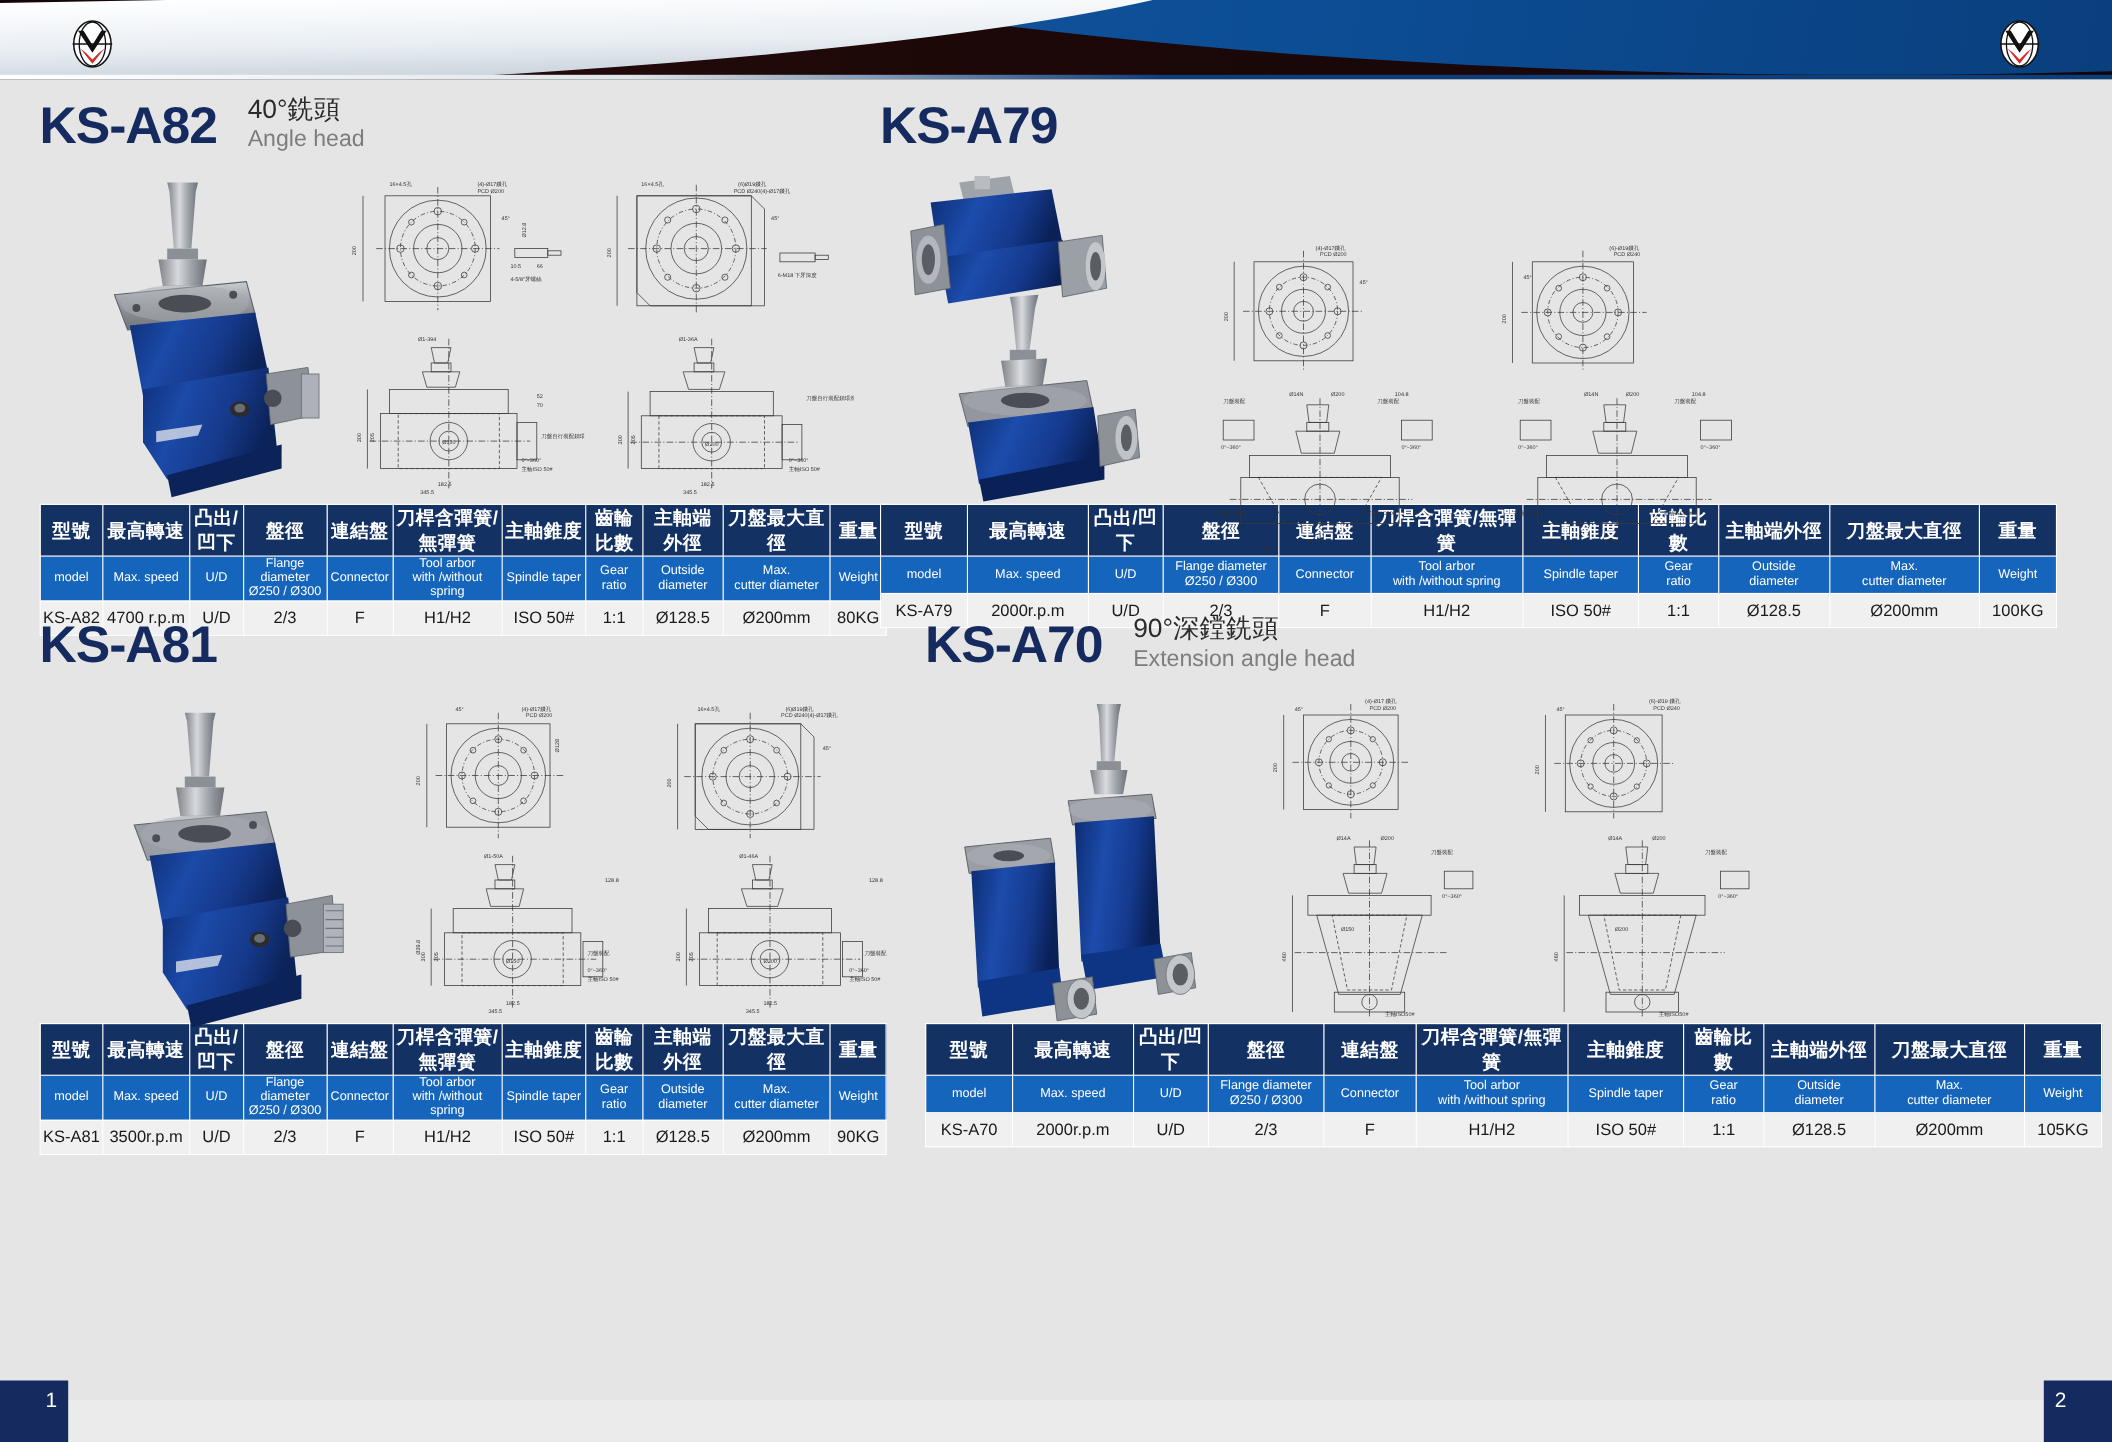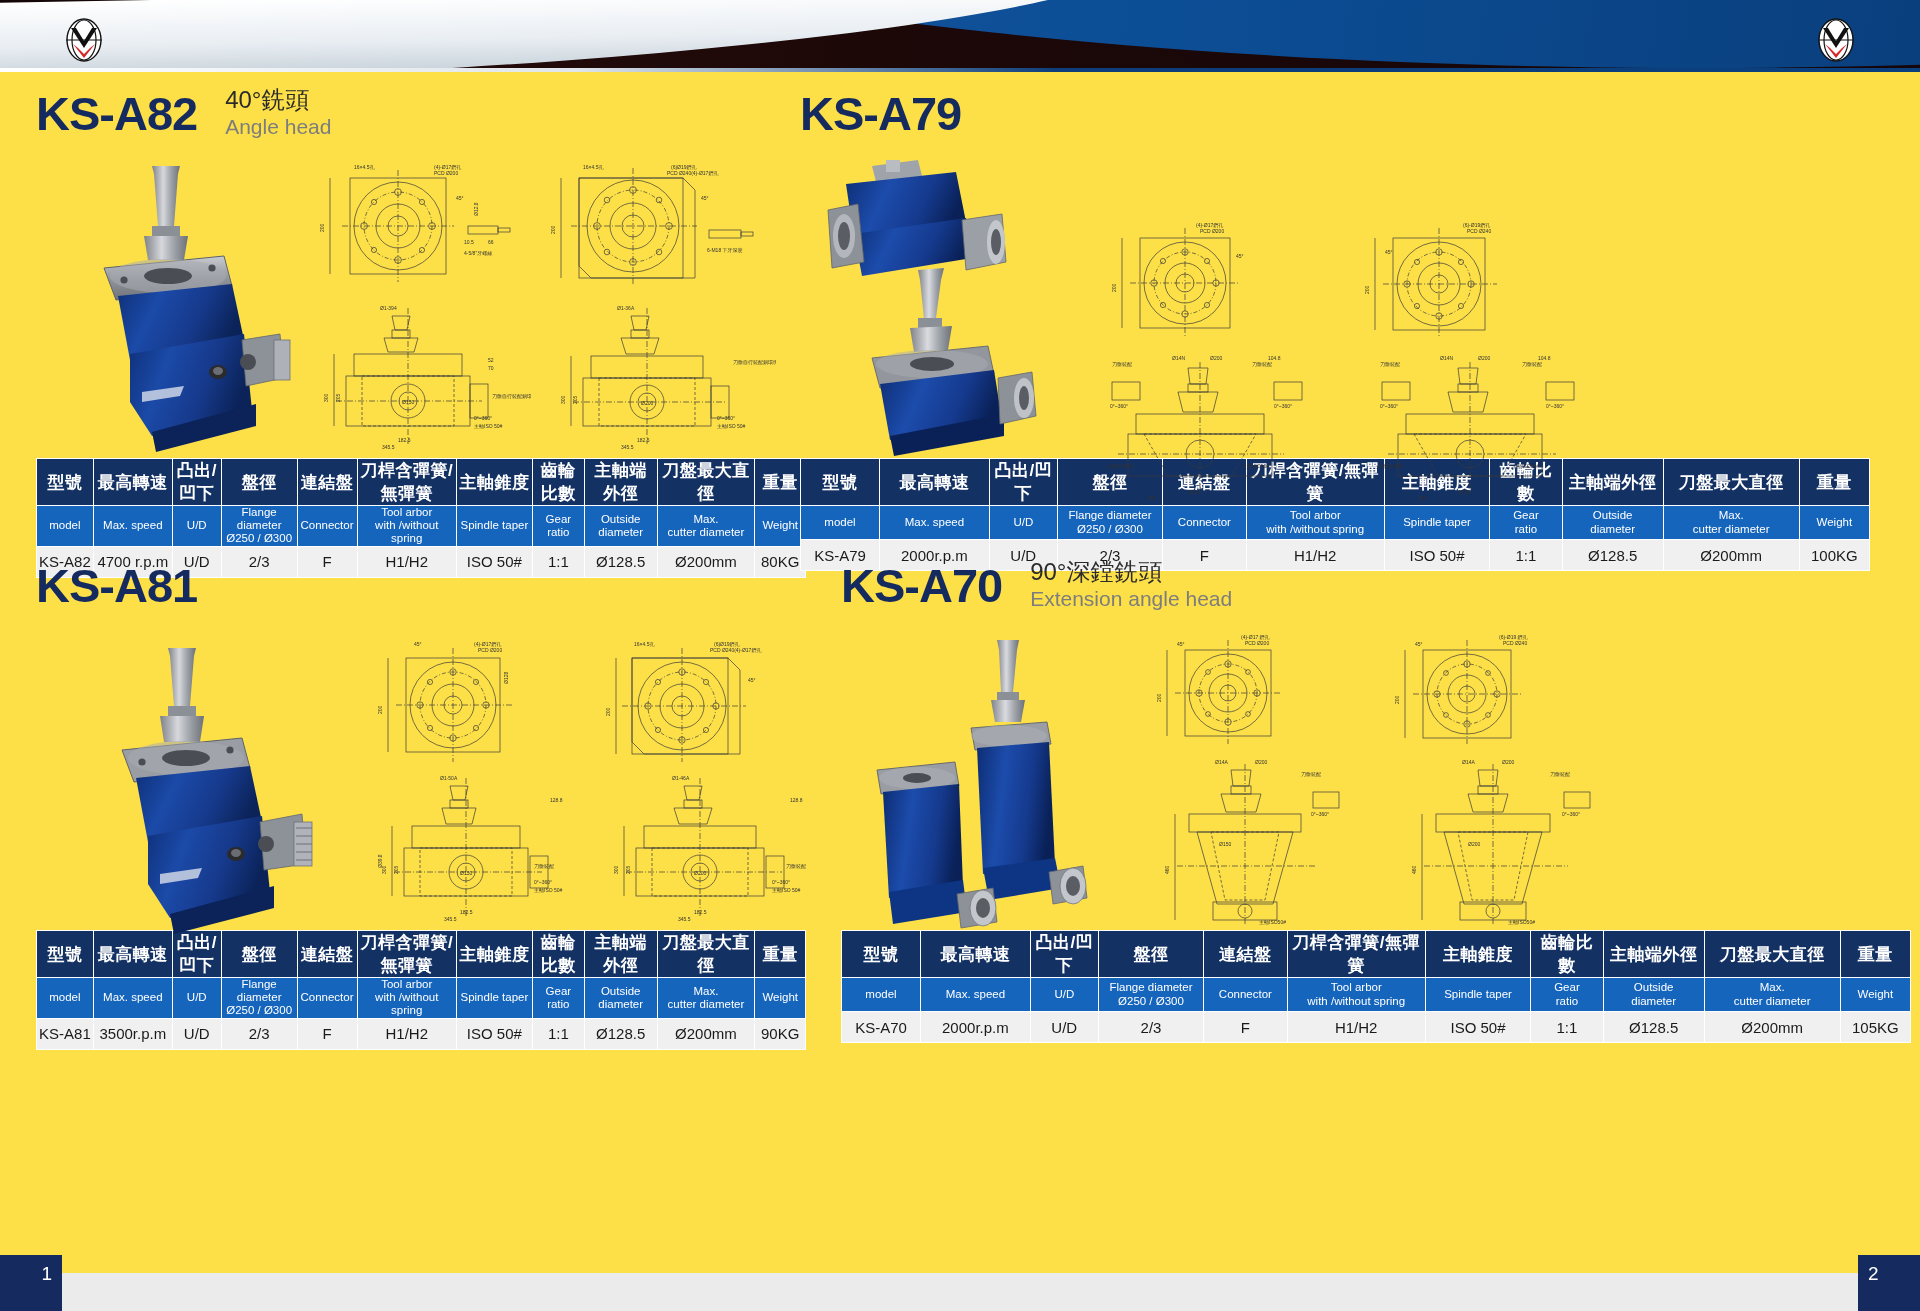--- a/index.html
+++ b/index.html
@@ -2,21 +2,21 @@
 <html><head>
 <meta charset="utf-8">
 <style>
   * { box-sizing: border-box; margin: 0; padding: 0; }
   html, body {
     width: 1920px; height: 1311px;
     background: #ffffff;
     font-family: "Liberation Sans", "DejaVu Sans", sans-serif;
     overflow: hidden;
   }
-  .page { position: relative; width: 1920px; height: 1311px; background:#fde047; }
+  .page { position: relative; width: 1920px; height: 1311px; background:#e5e5e5; }
 
   
   .banner {
     position: absolute; left: 0; top: 0; width: 1920px; height: 72px;
     overflow: hidden; background: #1b0b0b;
   }
   .banner-dark {
     position:absolute; left:0; top:0; width:1920px; height:72px;
     background: linear-gradient(90deg,#2a0d0d 0%, #1d0808 45%, #14060a 100%);
   }

